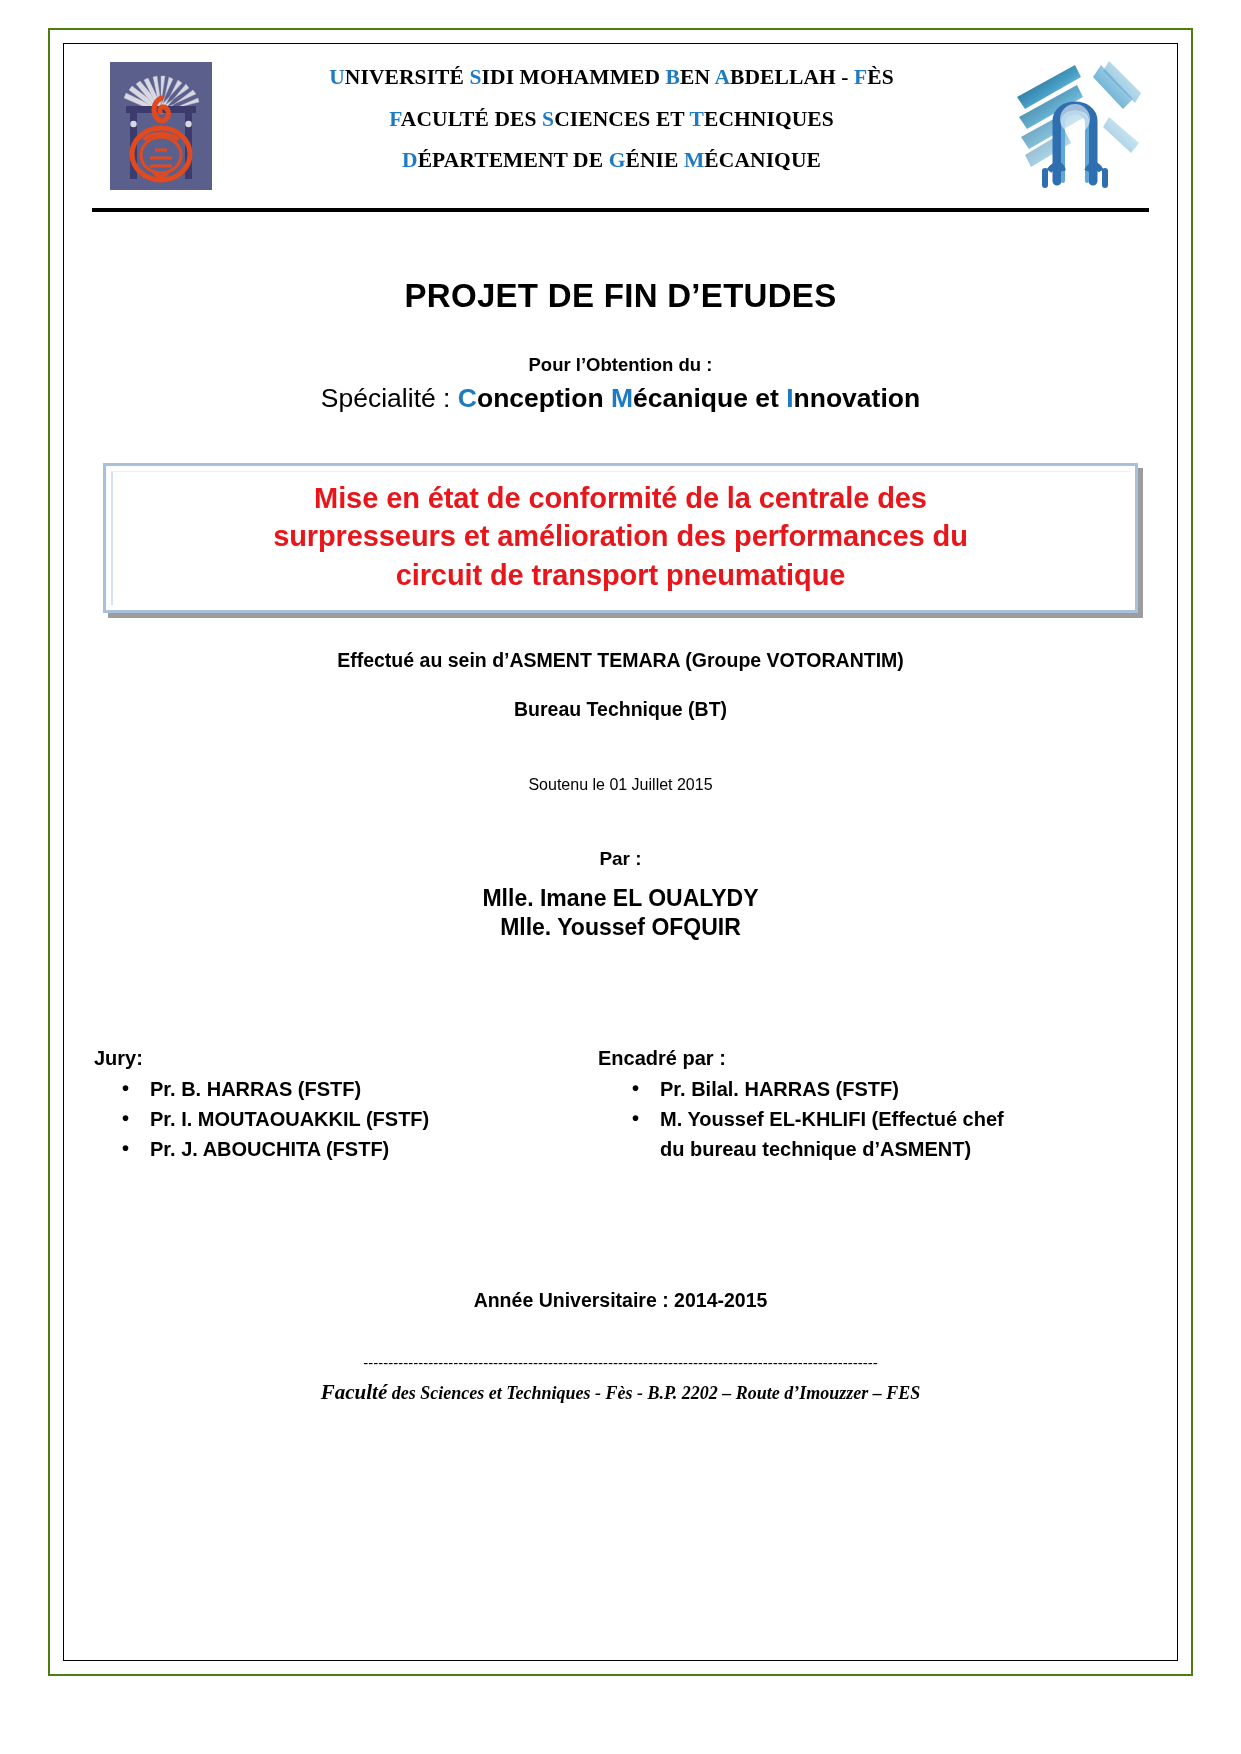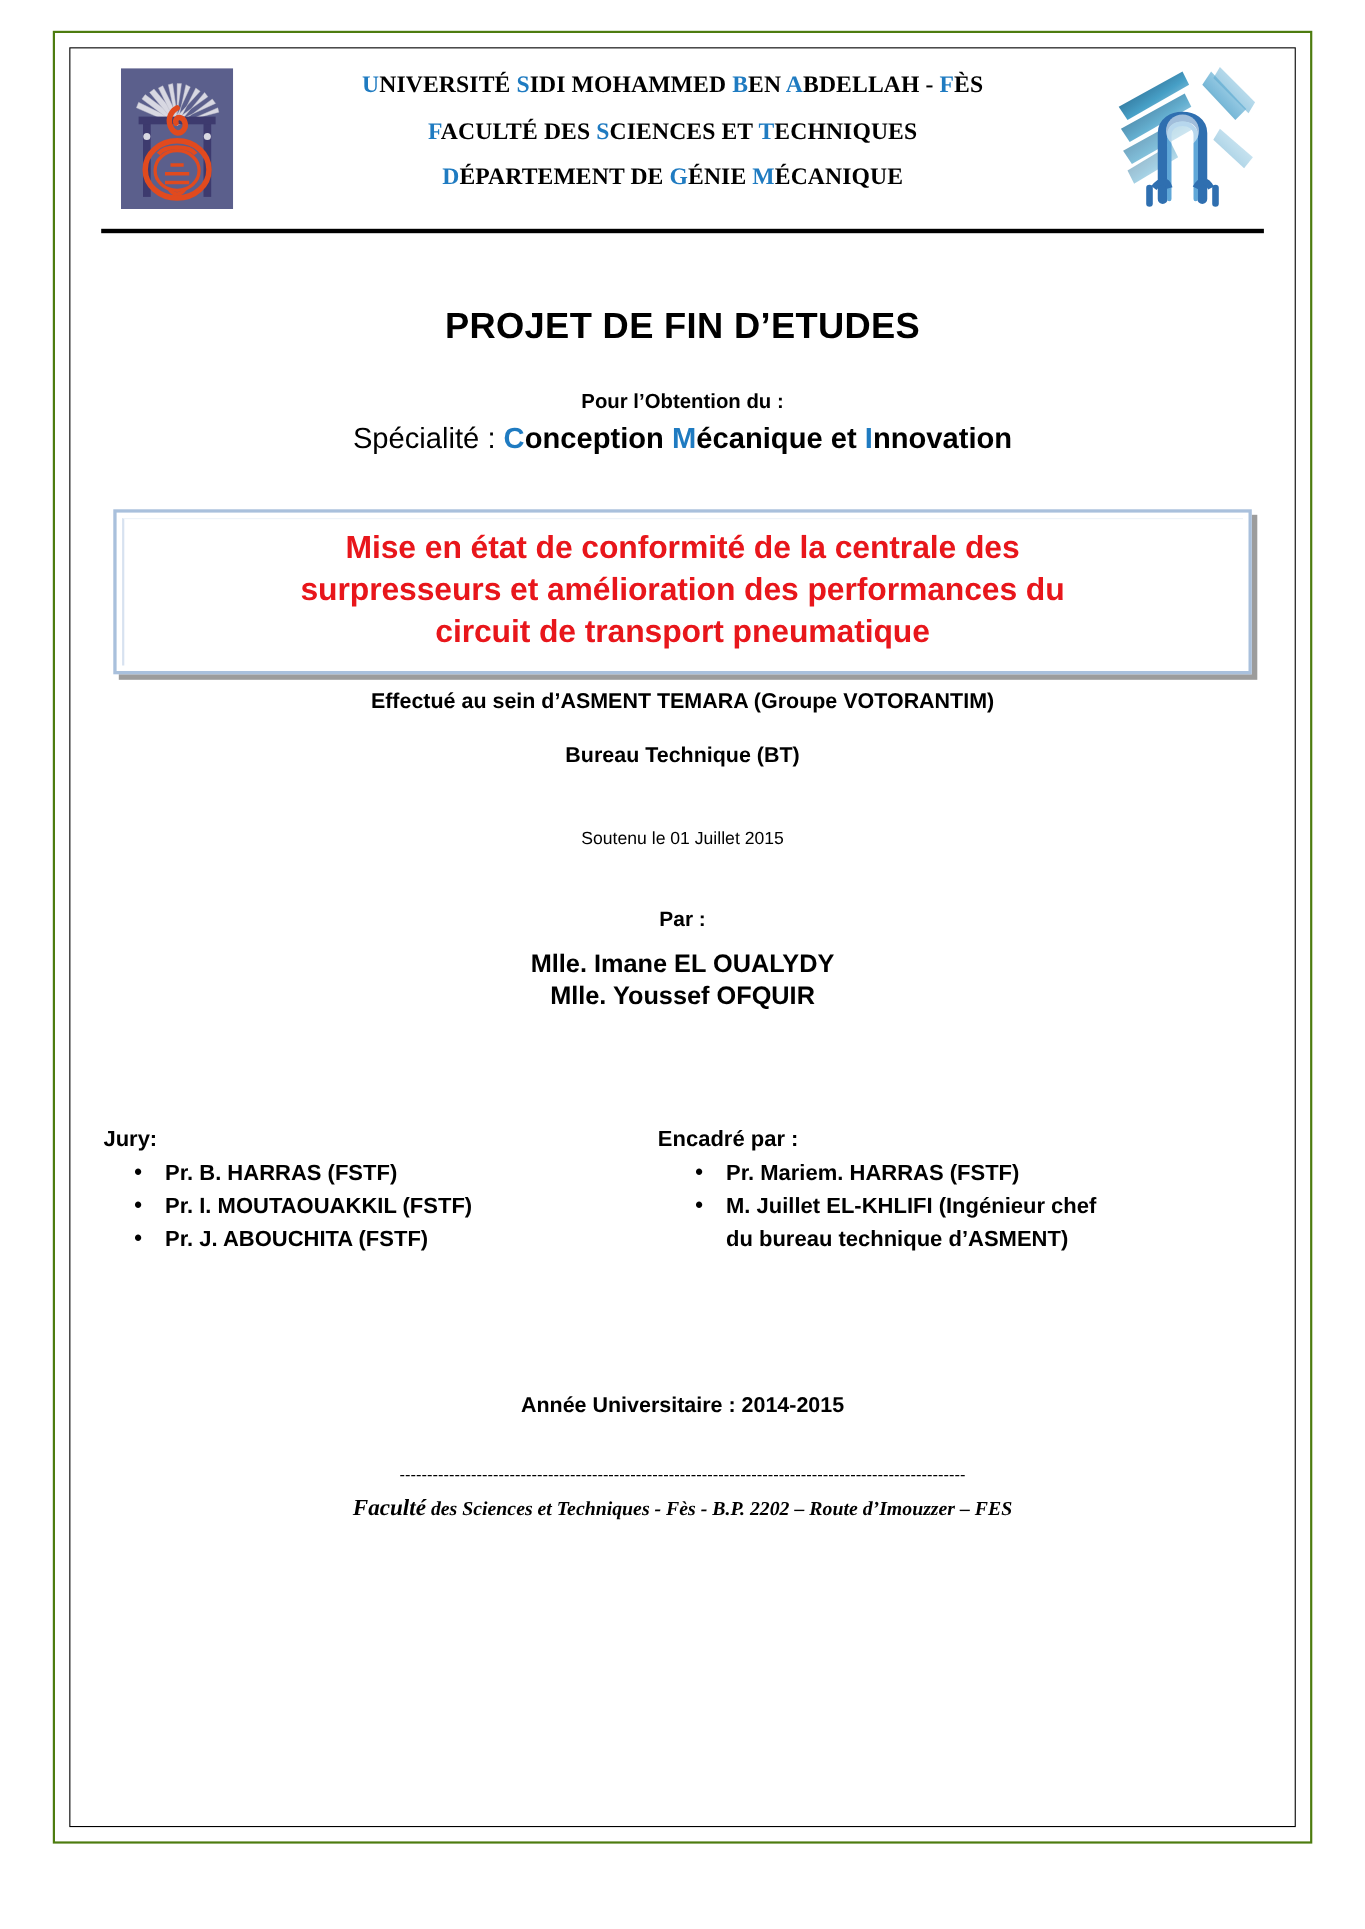--- a/index.html
+++ b/index.html
@@ -138,21 +138,21 @@
     text-align: center;
     color: #E8161B;
     font-size: 29px;
     font-weight: bold;
     line-height: 1.32;
     letter-spacing: -0.1px;
   }
 
   
   .effectue {
-    margin-top: 14px;
+    margin-top: 36px;
     text-align: center;
     font-size: 19.5px;
     font-weight: bold;
   }
   .bureau {
     margin-top: 26px;
     text-align: center;
     font-size: 19.5px;
     font-weight: bold;
   }
@@ -387,24 +387,24 @@
       <ul>
         <li>Pr. B. HARRAS  (FSTF)</li>
         <li>Pr. I. MOUTAOUAKKIL  (FSTF)</li>
         <li>Pr. J. ABOUCHITA  (FSTF)</li>
       </ul>
     </div>
     <div class="col col-enc">
       <div class="col-head">Encadré par :</div>
       <ul>
         <li>
-          <span class="li-wrap">Pr. Mariem. HARRAS  (FSTF)</span>
+          <span class="li-wrap">Pr. Bilal. HARRAS  (FSTF)</span>
         </li>
         <li>
-          <span class="li-wrap">M.  Juillet  EL-KHLIFI (Ingénieur  chef</span>
+          <span class="li-wrap">M.  Youssef  EL-KHLIFI (Effectué  chef</span>
           <span class="li-line2">du bureau technique d’ASMENT)</span>
         </li>
       </ul>
     </div>
   </div>
 
   <div class="year">Année Universitaire : 2014-2015</div>
 
   <div class="footer">
     <div class="dashed">-------------------------------------------------------------------------------------------------------</div>

